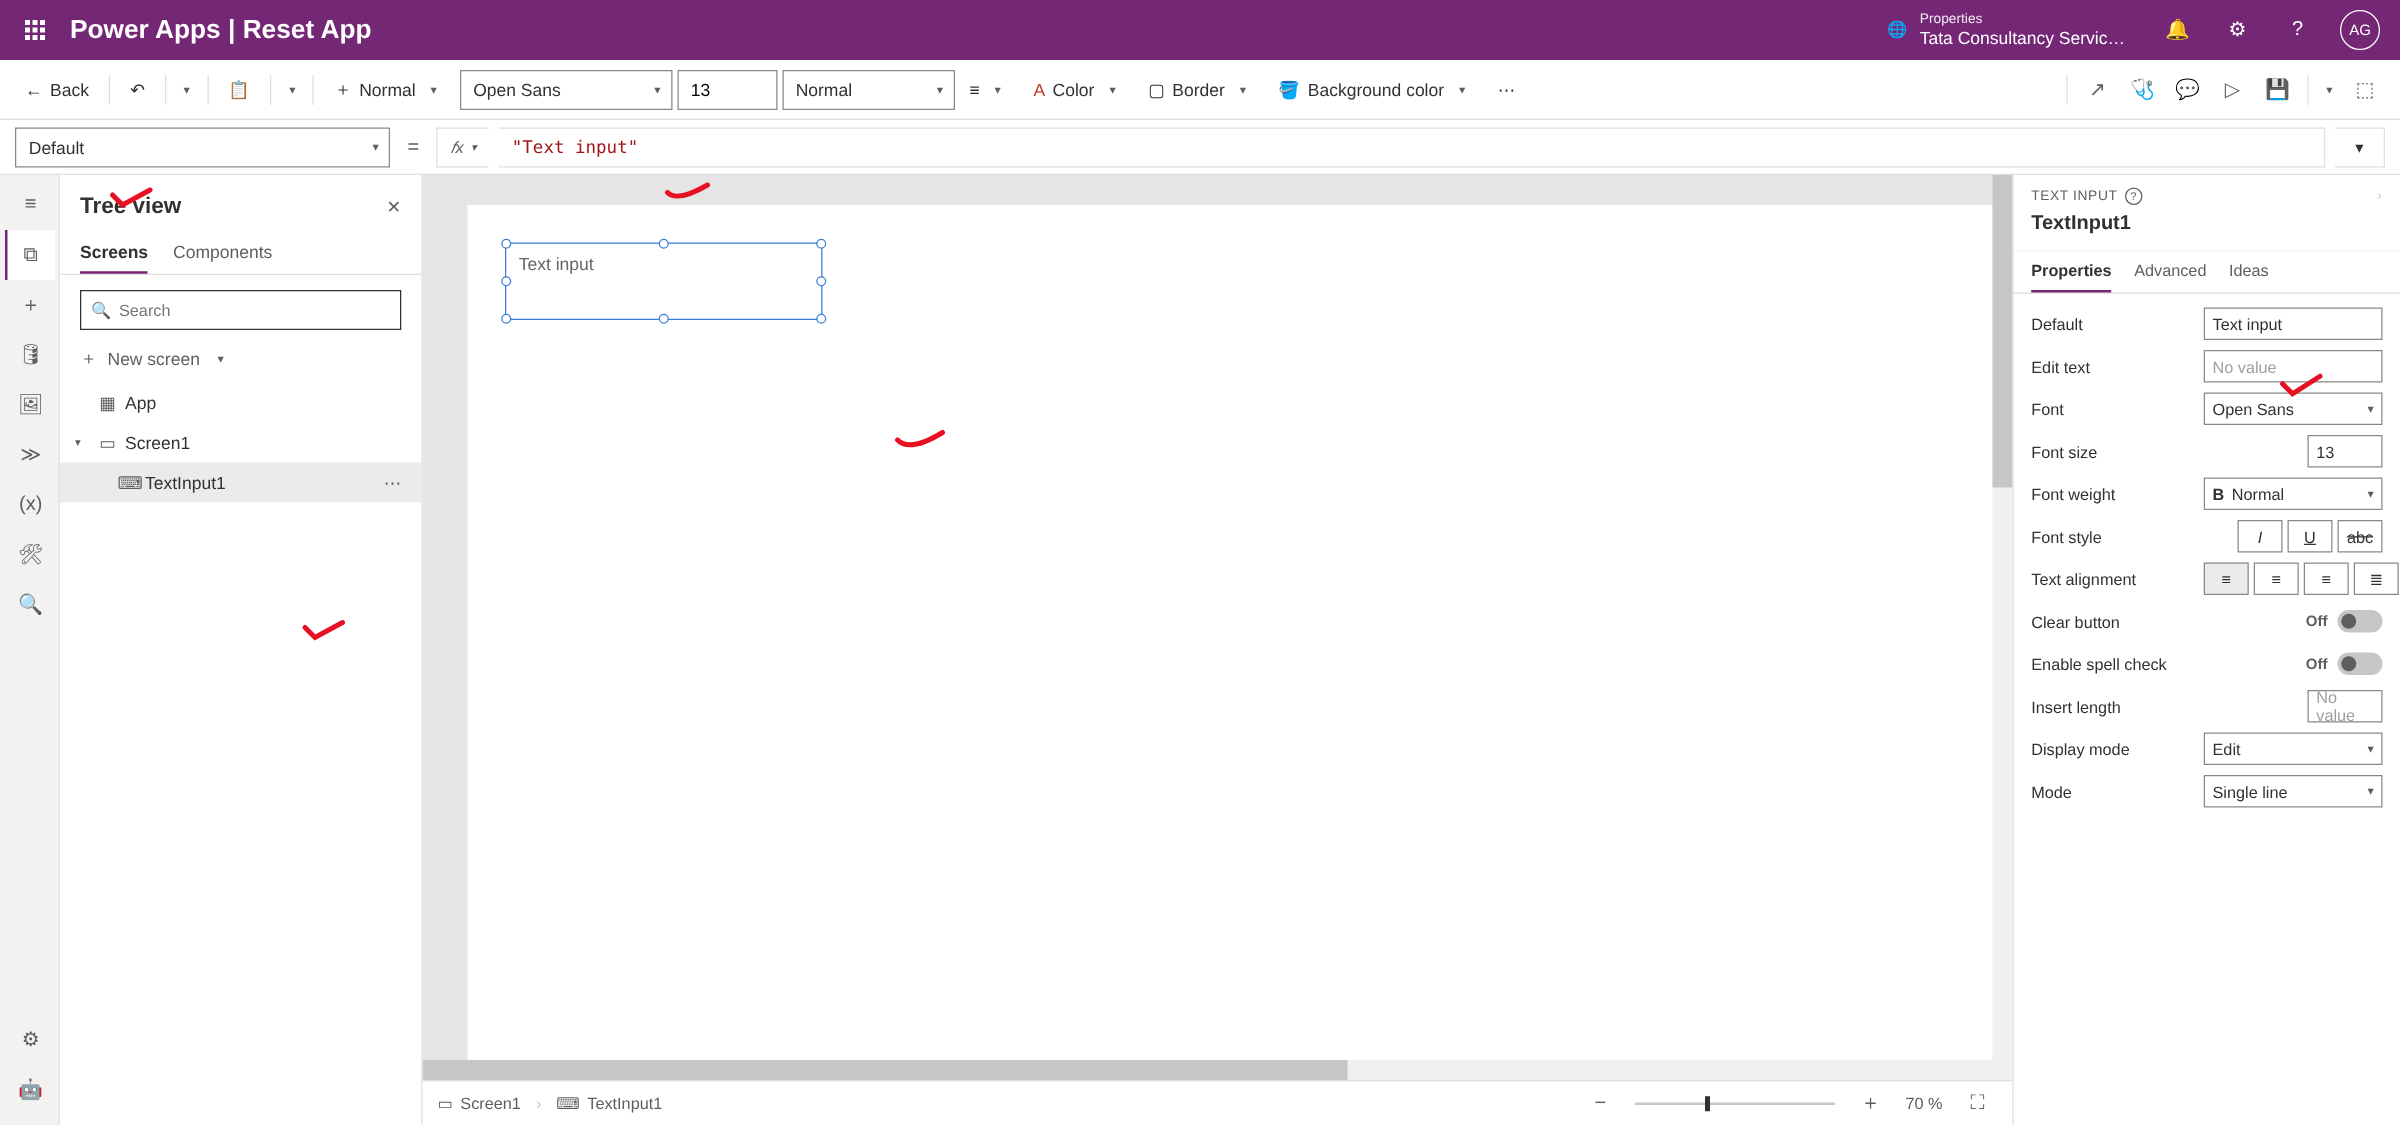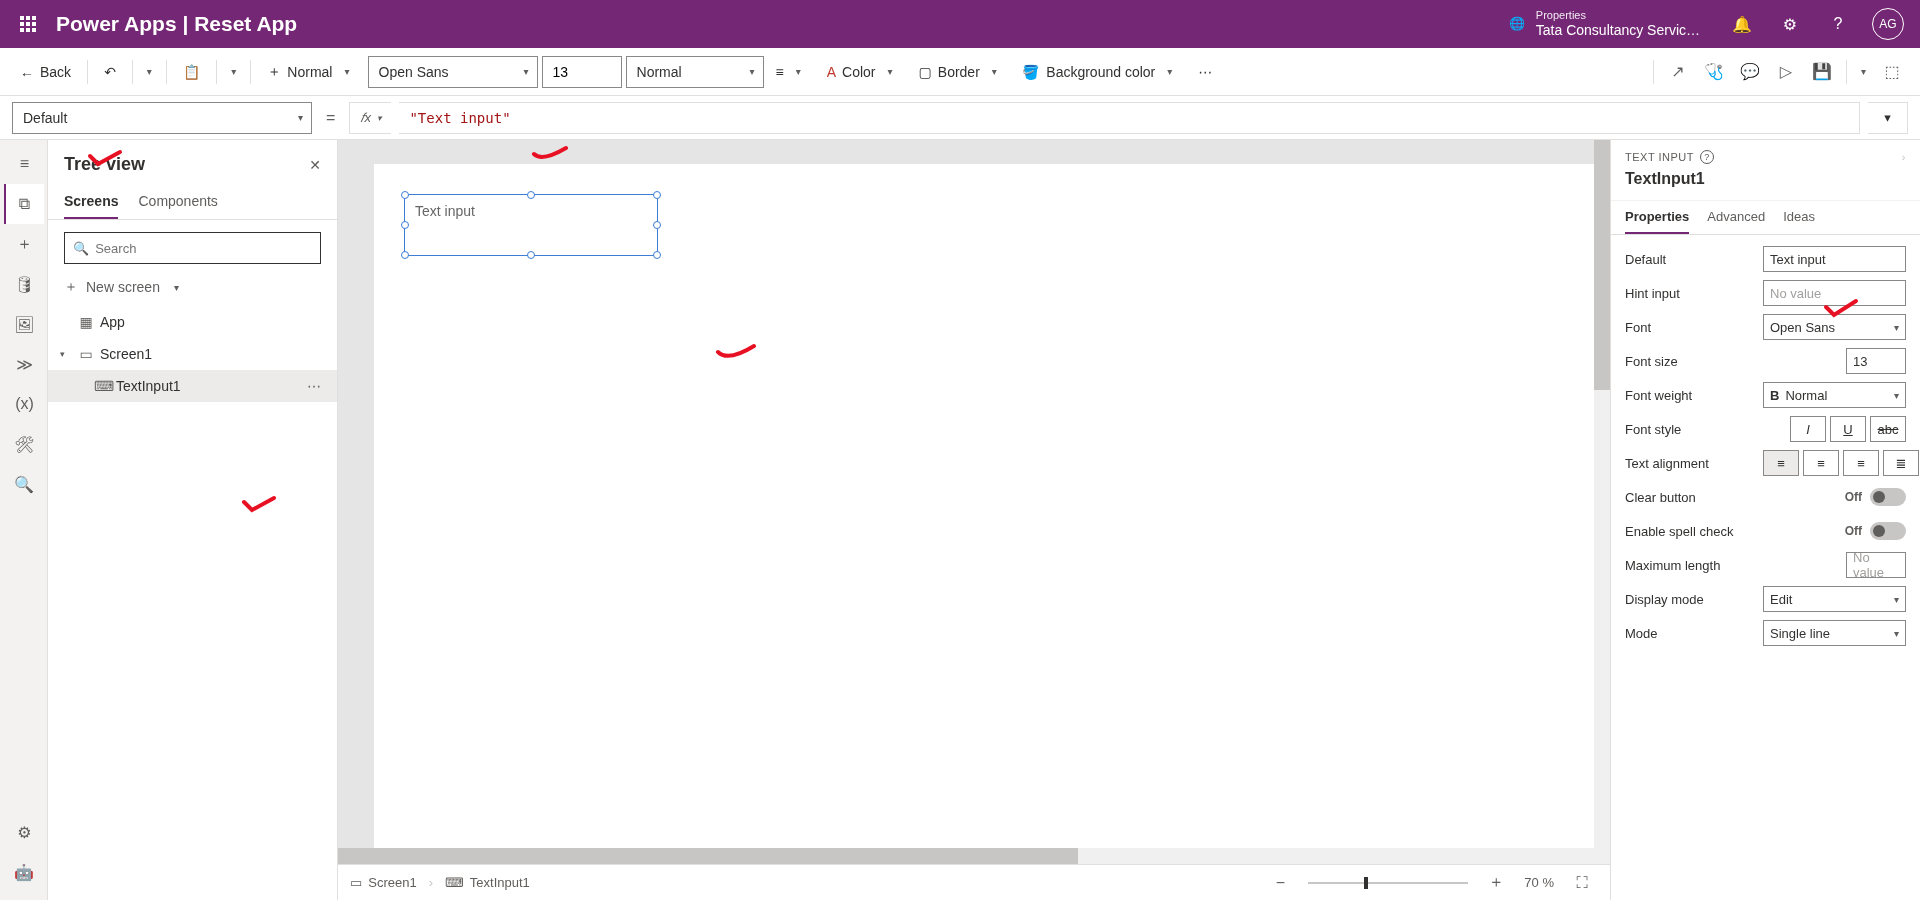--- a/index.html
+++ b/index.html
@@ -335,21 +335,21 @@
       <div class="props-tab active">Properties</div>
       <div class="props-tab">Advanced</div>
       <div class="props-tab">Ideas</div>
     </div>
     <div class="props-body">
       <div class="prop-row">
           <span class="prop-label">Default</span>
           <div class="prop-fld">Text input</div>
         </div>
       <div class="prop-row">
-          <span class="prop-label">Hint input</span>
+          <span class="prop-label">Edit text</span>
           <div class="prop-fld disabled">No value</div>
         </div>
       <div class="prop-row">
           <span class="prop-label">Font</span>
           <div class="prop-fld select">Open Sans</div>
         </div>
       <div class="prop-row">
           <span class="prop-label">Font size</span>
           <div class="prop-fld" style="max-width:60px;margin-left:auto">13</div>
         </div>
@@ -395,21 +395,21 @@
       <div class="prop-row">
           <span class="prop-label">Enable spell check</span>
         <div class="toggle-wrap">
             <span class="toggle-label">Off</span>
             <div class="toggle">
               <div class="toggle-knob"></div>
             </div>
           </div>
       </div>
       <div class="prop-row">
-          <span class="prop-label">Maximum length</span>
+          <span class="prop-label">Insert length</span>
           <div class="prop-fld disabled" style="max-width:60px;margin-left:auto">No value</div>
         </div>
       <div class="prop-row">
           <span class="prop-label">Display mode</span>
           <div class="prop-fld select">Edit</div>
         </div>
       <div class="prop-row">
           <span class="prop-label">Mode</span>
           <div class="prop-fld select">Single line</div>
         </div>

